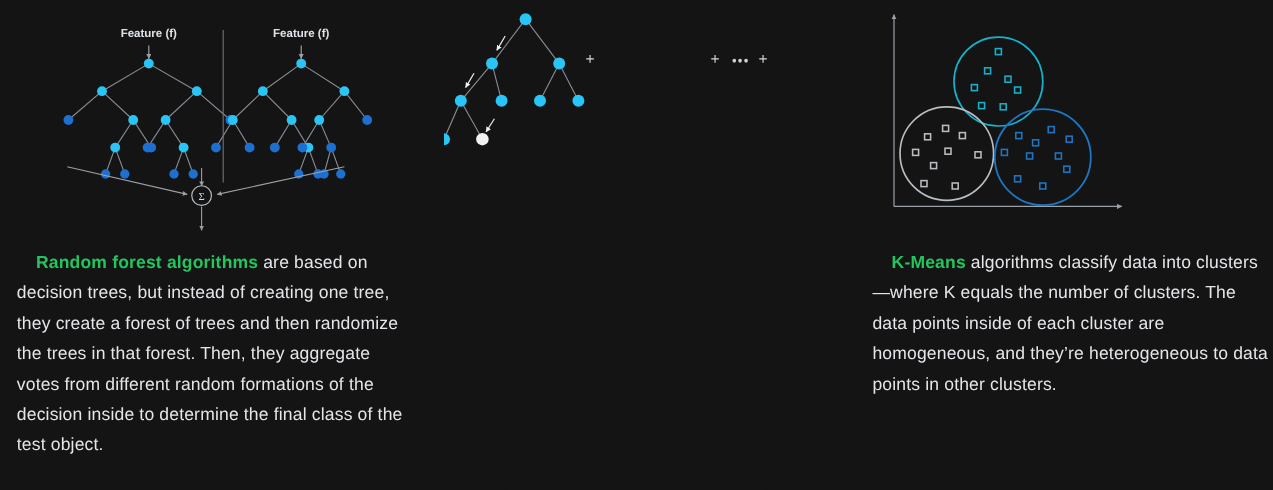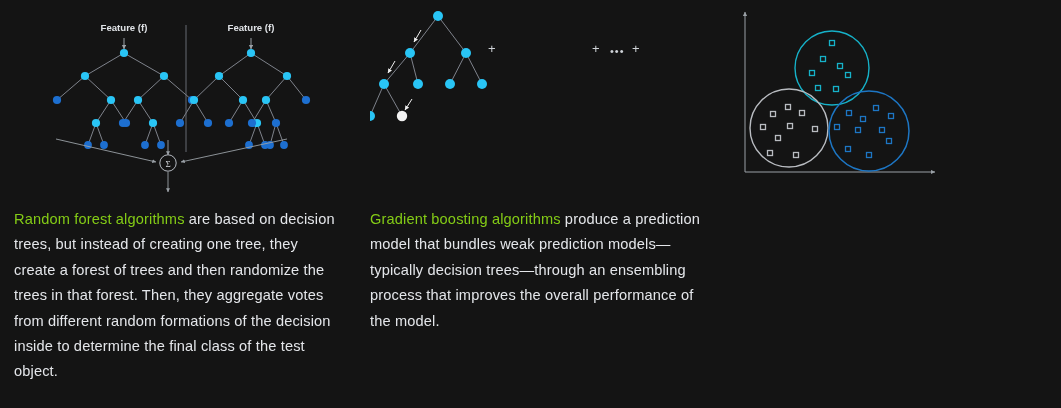--- a/index.html
+++ b/index.html
@@ -47,22 +47,23 @@
   }
   .caption {
     position: absolute;
     top: 207px;
     font-size: 14.6px;
     line-height: 25.4px;
     color: #e4e6ea;
     letter-spacing: 0.01em;
   }
   .caption .lead {
-    font-weight: normal;
-    color: #84cc16;
+    font-weight: bold;
+    color: #22c55e;
+    margin-left: 16px;
   }
   .cap-1 { left: 14px; width: 322px; }
   .cap-2 { left: 6px; width: 334px; }
   .cap-3 { left: 8px; width: 330px; }
 
   .plus-sym {
     position: absolute;
     color: #cfd3d8;
     font-size: 13px;
     font-family: "Liberation Sans", sans-serif;
@@ -294,23 +295,20 @@
             </line></line></g>
           </circle></g>
         
 
         <span class="plus-sym" style="left:118px; top:42px;">+</span>
         <span class="plus-sym" style="left:222px; top:42px;">+</span>
         <span class="dots-sym" style="left:240px; top:46px;">•••</span>
         <span class="plus-sym" style="left:262px; top:42px;">+</span>
       </div>
 
-      <div class="caption cap-2">
-        <span class="lead">Gradient boosting algorithms</span><span> produce a prediction model that bundles weak prediction models—typically decision trees—through an ensembling process that improves the overall performance of the model.</span>
-      </div>
     </div>
 
     <div class="col col-3">
       <div class="figure">
         <svg width="330" height="205" viewBox="0 0 330 205" xmlns="http://www.w3.org/2000/svg">
           <defs>
             <marker id="arrHead3" markerWidth="5" markerHeight="5" refX="4.2" refY="2.2" orient="auto">
               <path d="M0,0 L4.4,2.2 L0,4.4 z" fill="#9aa0a6"></path>
             </marker>
           </defs>
@@ -359,16 +357,19 @@
               <rect x="128.5" y="127.5" width="5" height="5"></rect>
               <rect x="152.5" y="127.5" width="5" height="5"></rect>
               <rect x="159.5" y="138.5" width="5" height="5"></rect>
               <rect x="118.5" y="146.5" width="5" height="5"></rect>
               <rect x="139.5" y="152.5" width="5" height="5"></rect>
             </g>
           </g>
         </svg>
       </div>
 
+      <div class="caption cap-3">
+        <span class="lead">K-Means</span><span> algorithms classify data into clusters—where K equals the number of clusters. The data points inside of each cluster are homogeneous, and they’re heterogeneous to data points in other clusters.</span>
+      </div>
     </div>
 
   </div>
 </div>
 
 </body></html>

